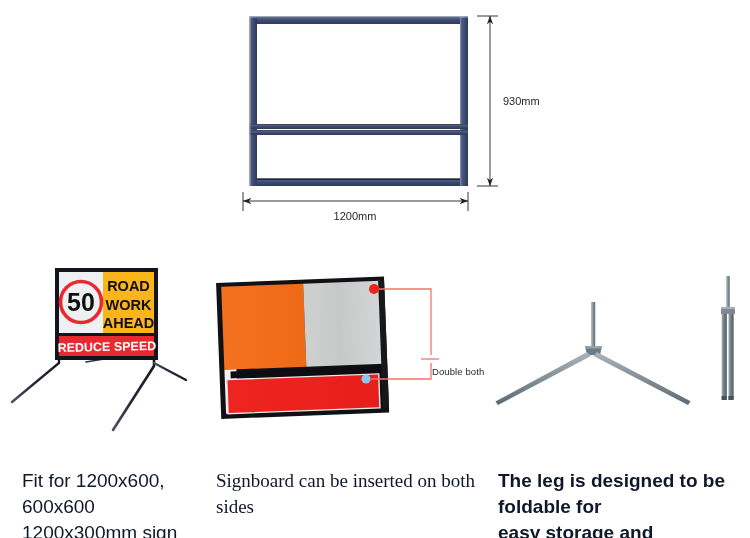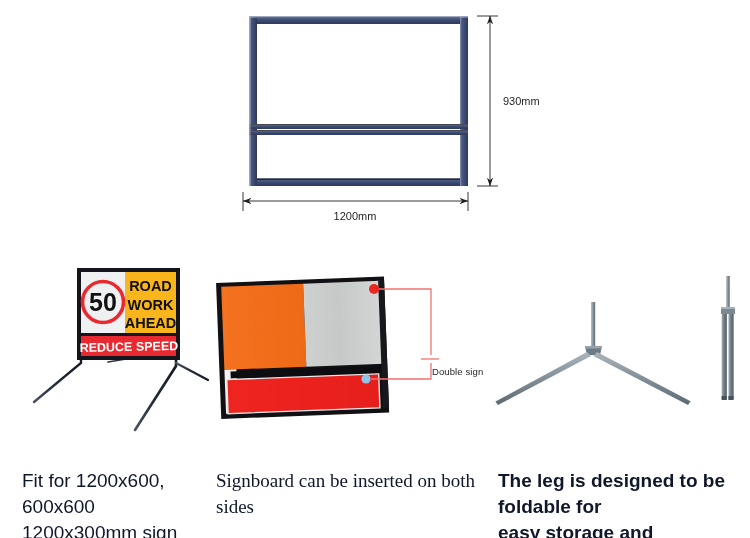--- a/index.html
+++ b/index.html
@@ -22,21 +22,21 @@
     left: 0; top: 0;
     width: 750px; height: 240px; text-align: center;
   }
 
   
   .panel {
     position: absolute;
     top: 262px;
     height: 200px;
   }
-  #panel-sign      { left: 30px;  width: 190px; }
+  #panel-sign      { left: 8px;  width: 190px; }
   #panel-signboard { left: 208px; width: 280px; }
   #panel-leg       { left: 490px; width: 255px; }
 
   .panel-figure {
     position: absolute;
     left: 0; top: 0;
     width: 100%; height: 100%;
   }
 
   
@@ -208,21 +208,21 @@
     <circle cx="158" cy="117" r="4.6" fill="#8dc6e8"></circle>
 
     <g stroke="#f4726d" stroke-width="1.3" fill="none">
       <path d="M171 27 L223 27 L223 93"></path>
       <path d="M163 117 L223 117 L223 101"></path>
       <path d="M213 97 L231 97"></path>
     </g>
   </svg>
 </div>
 
-<div id="callout-double-sided">Double sign</div>
+<div id="callout-double-sided">Double both</div>
 
 <div class="panel" id="panel-leg">
   <svg class="panel-figure" viewBox="0 0 255 200" xmlns="http://www.w3.org/2000/svg">
     <defs>
       <linearGradient id="armGrad" x1="0" y1="0" x2="0" y2="1">
         <stop offset="0%" stop-color="#aab4bb"></stop>
         <stop offset="40%" stop-color="#8b979f"></stop>
         <stop offset="100%" stop-color="#5d6a73"></stop>
       </linearGradient>
       <linearGradient id="postGrad" x1="0" y1="0" x2="1" y2="0">

